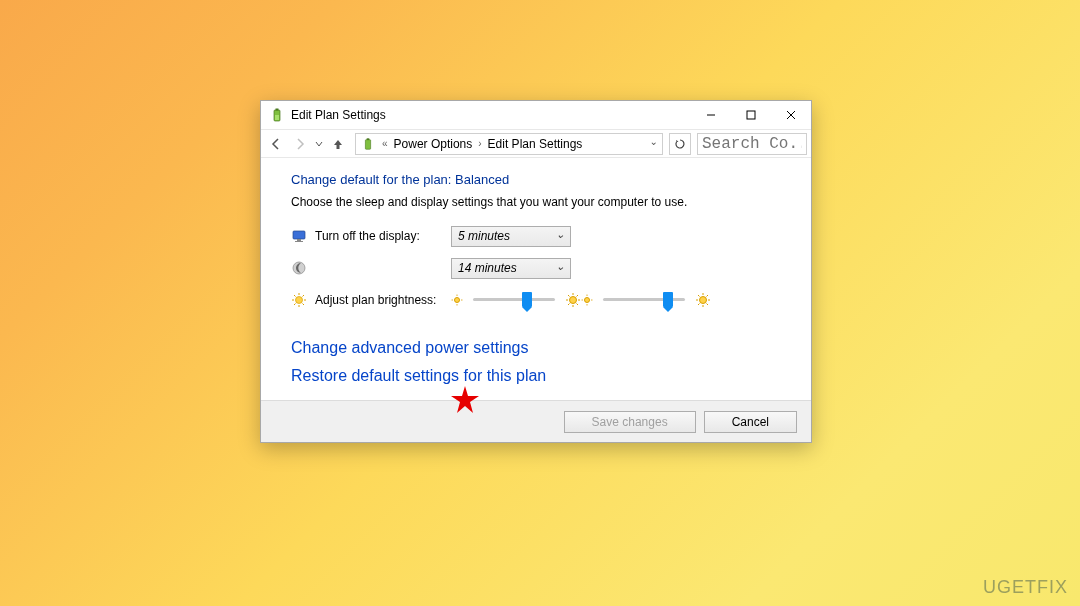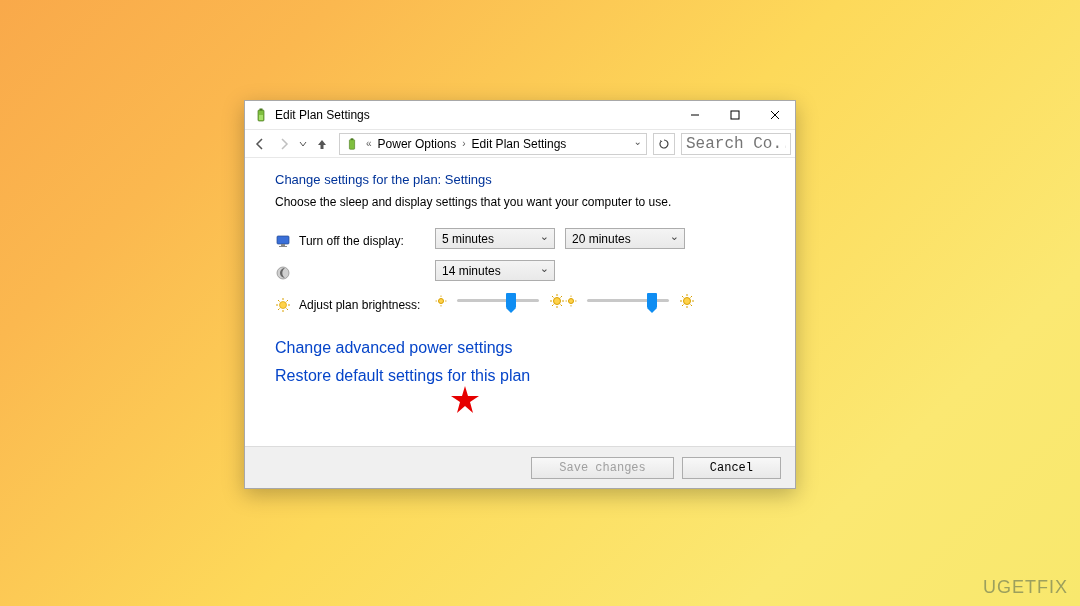--- a/index.html
+++ b/index.html
@@ -6,22 +6,22 @@
   body {
     width: 1080px; height: 606px;
     font-family: "Segoe UI", Tahoma, sans-serif;
     font-size: 12px;
     background: linear-gradient(135deg, #f9a94a 0%, #fbb84f 20%, #fdd95a 50%, #fbe872 80%, #f8e86d 100%);
     position: relative;
     overflow: hidden;
   }
   .window {
     position: absolute;
-    left: 244px; top: 100px;
-    width: 552px; height: 389px;
+    left: 260px; top: 100px;
+    width: 552px; height: 343px;
     background: #ffffff;
     border: 1px solid #a8a8a8;
     box-shadow: 0 6px 20px rgba(0,0,0,0.25);
     display: flex; flex-direction: column;
   }
   
   .titlebar {
     height: 28px;
     display: flex; align-items: center;
     padding: 0 0 0 8px;
@@ -113,21 +113,21 @@
     margin-bottom: 10px;
   }
   .cols-header .spacer { width: 160px; }
   .cols-header .col {
     width: 130px;
     display: flex; align-items: center; gap: 8px;
     font-size: 12px;
     padding-left: 6px;
   }
   .form-row {
-    display: flex; align-items: flex-end;
+    display: flex; align-items: center;
     margin-bottom: 6px;
     height: 26px;
   }
   .form-row .label-cell {
     width: 160px;
     display: flex; align-items: center; gap: 8px;
     font-size: 12px;
   }
   .form-row .ctrl-cell {
     width: 130px;
@@ -136,20 +136,21 @@
   .dropdown {
     width: 120px; height: 21px;
     border: 1px solid #adadad;
     background: linear-gradient(#f4f4f4, #e9e9e9);
     font-size: 12px;
     font-family: inherit;
     padding: 0 18px 0 6px;
     position: relative;
     display: inline-flex; align-items: center;
     color: #000;
+    font-style: italic;
   }
   .dropdown::after {
     content: "⌄";
     position: absolute; right: 5px; top: 1px;
     color: #444; font-size: 11px;
   }
   .slider-cell {
     width: 130px;
     display: flex; align-items: center; gap: 4px;
   }
@@ -187,21 +188,21 @@
     height: 42px;
     background: #f0f0f0;
     border-top: 1px solid #dcdcdc;
     display: flex; align-items: center; justify-content: flex-end;
     padding: 0 14px; gap: 8px;
   }
   .btn {
     height: 22px; min-width: 82px;
     border: 1px solid #adadad;
     background: linear-gradient(#f8f8f8, #e8e8e8);
-    font-size: 12px; font-family: Liberation Mono, monospace;
+    font-size: 12px; font-family: Liberation Sans, sans-serif;
     padding: 0 27px;
     display: inline-flex; align-items: center; justify-content: center;
   }
   .btn.disabled { color: #a0a0a0; }
   
   .star-annot {
     position: absolute;
     left: 450px; top: 385px;
   }
   
@@ -284,43 +285,38 @@
     <div class="refresh-btn">
       <svg width="12" height="12" viewBox="0 0 12 12">
           <path d="M6 2 A4 4 0 1 1 2.5 4" stroke="#404040" stroke-width="1.2" fill="none"></path>
           <path d="M2 2 L2.5 4.2 L4.5 3.5 Z" fill="#404040"></path>
         </svg>
     </div>
     <input class="searchbox" placeholder="Search Co..." style="">
   </div>
 
   <div class="content">
-    <div class="heading">Change settings for the plan: Settings</div>
+    <div class="heading">Change default for the plan: Balanced</div>
     <div class="subheading">Choose the sleep and display settings that you want your computer to use.</div>
 
 
     <div class="form-row">
       <div class="label-cell">
         <span class="row-icon">
           <svg width="16" height="16" viewBox="0 0 16 16">
             <rect x="2" y="3" width="12" height="8" rx="1" fill="#3a6fd8" stroke="#24488f" stroke-width="0.7"></rect>
             <rect x="6" y="11" width="4" height="2" fill="#888"></rect>
             <rect x="4" y="13" width="8" height="1" fill="#888"></rect>
           </svg>
         </span>
         <span>Turn off the display:</span>
       </div>
       <div class="ctrl-cell">
         <div class="dropdown">
           <span>5 minutes</span>
-        </div>
-      </div>
-      <div class="ctrl-cell">
-        <div class="dropdown">
-          <span>20 minutes</span>
         </div>
       </div>
     </div>
 
     <div class="form-row">
       <div class="label-cell">
         <span class="row-icon">
           <svg width="16" height="16" viewBox="0 0 16 16">
             <circle cx="8" cy="8" r="6" fill="#d0d0d0" stroke="#888" stroke-width="0.7"></circle>
             <path d="M10 3 A6 6 0 0 0 10 13 A5 5 0 0 1 10 3 Z" fill="#666"></path>

